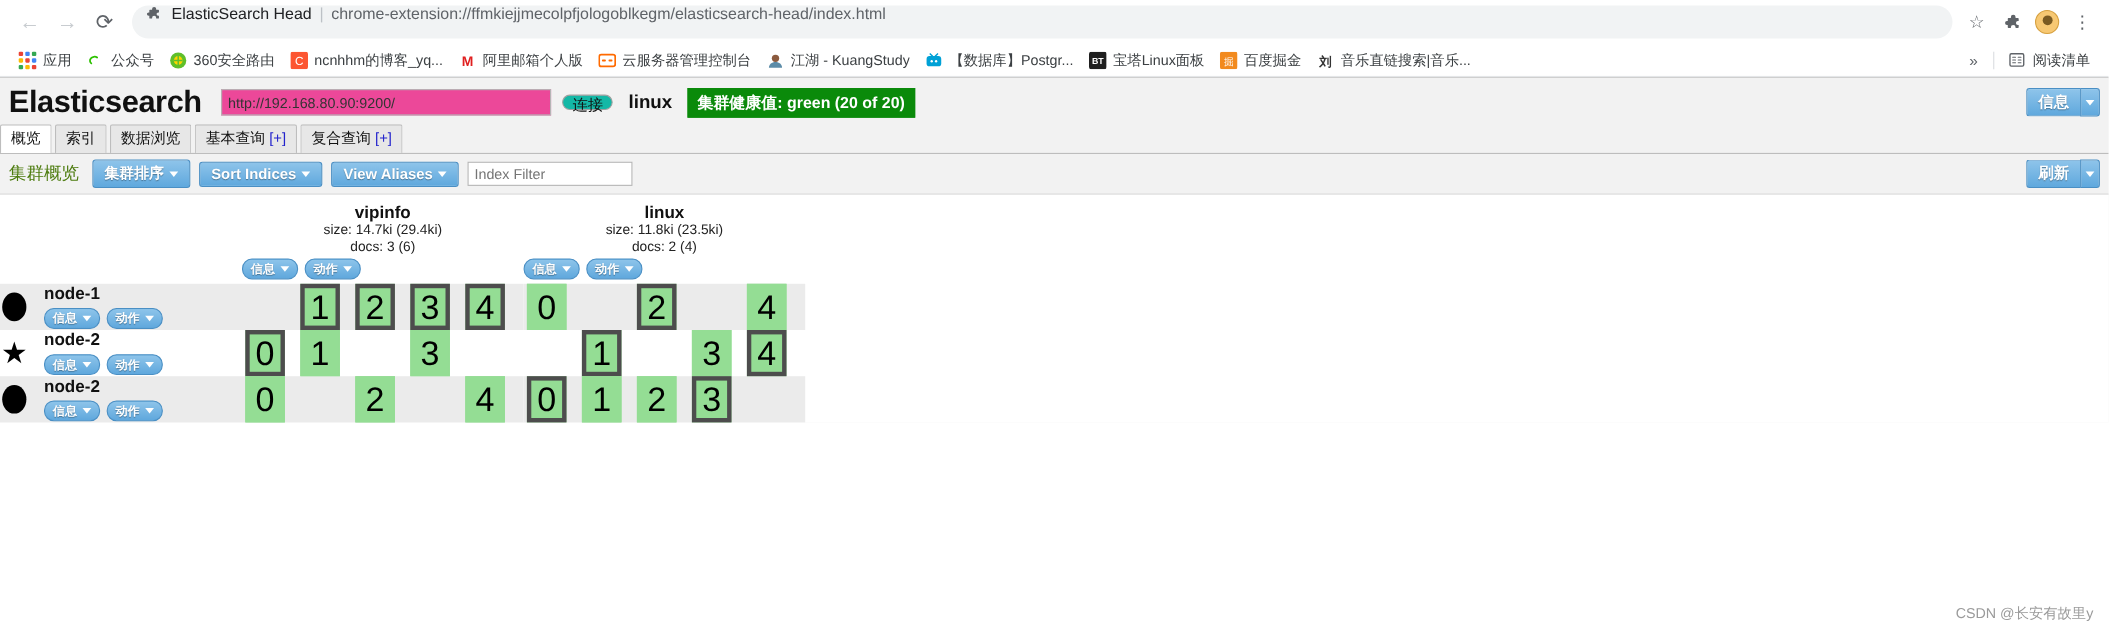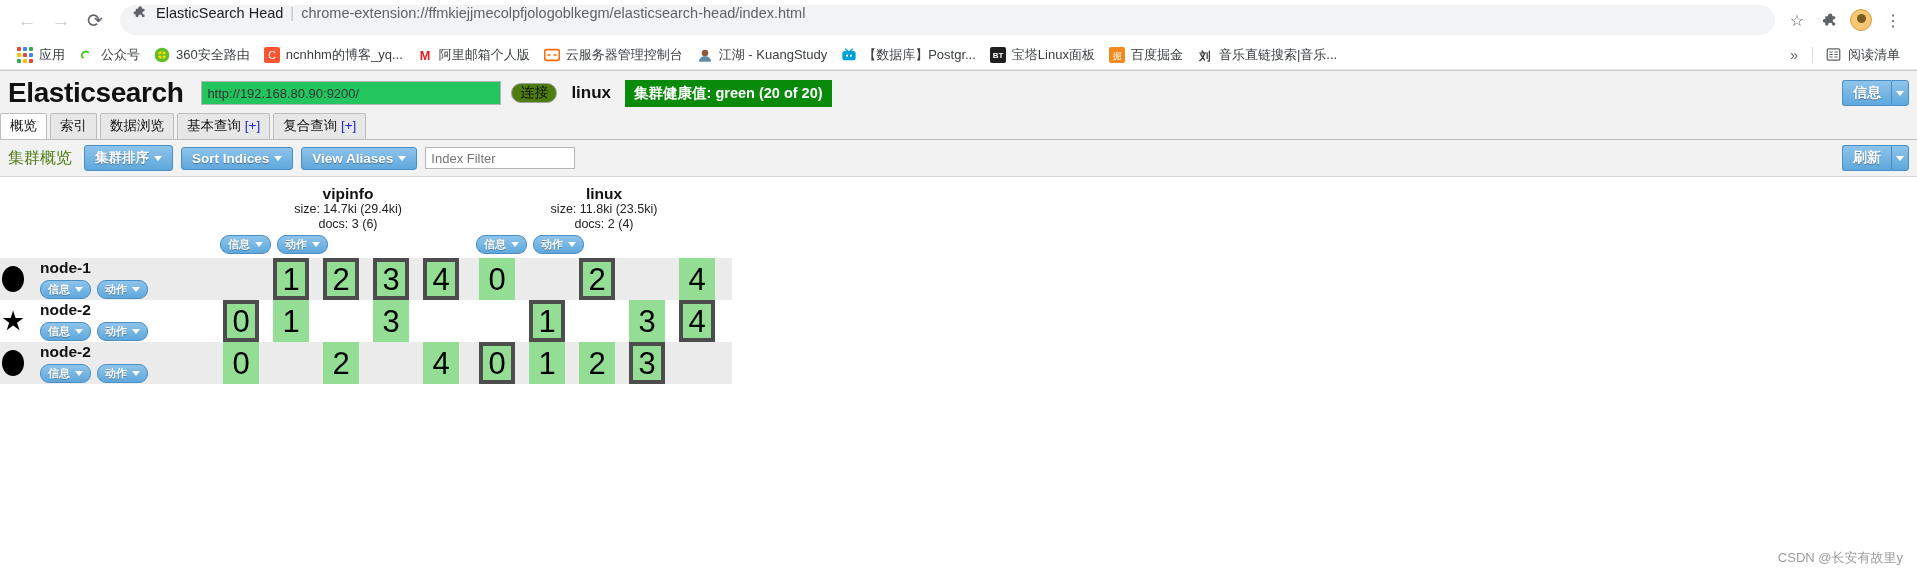--- a/index.html
+++ b/index.html
@@ -79,26 +79,26 @@
   .es-header {
     display:flex; align-items:center; gap:10px;
     padding:6px 8px 4px 8px; background:#f2f2f2;
   }
   .es-logo {
     font-family:"Liberation Sans", sans-serif;
     font-weight:bold; font-size:28px; color:#111;
     letter-spacing:-0.4px; padding-right:8px;
   }
   .es-url-input {
-    width:300px; height:24px; border:1px solid #b5b5b5; background:#22c55e;
+    width:300px; height:24px; border:1px solid #b5b5b5; background:#ec4899;
     font-size:13px; padding:2px 5px; color:#333;
     font-family:"Liberation Sans", sans-serif;
   }
   .es-btn {
-    height:20px; min-width:42px; background:#4d7c0f;
+    height:14px; min-width:42px; background:#14b8a6;
     border:1px solid #a0a0a0; border-radius:12px;
     font-size:14px; color:#111; padding:0 8px; cursor:pointer;
     font-family:"Liberation Sans", sans-serif;
   }
   .es-cluster-name { font-weight:bold; font-size:17px; color:#111; padding:0 4px;}
   .es-health {
     background:#0a8a0a; color:#ffffff; font-weight:bold; font-size:14.5px;
     padding:3px 8px; border:1px solid #0a8a0a;
     font-family:"Liberation Sans", sans-serif;
   }

